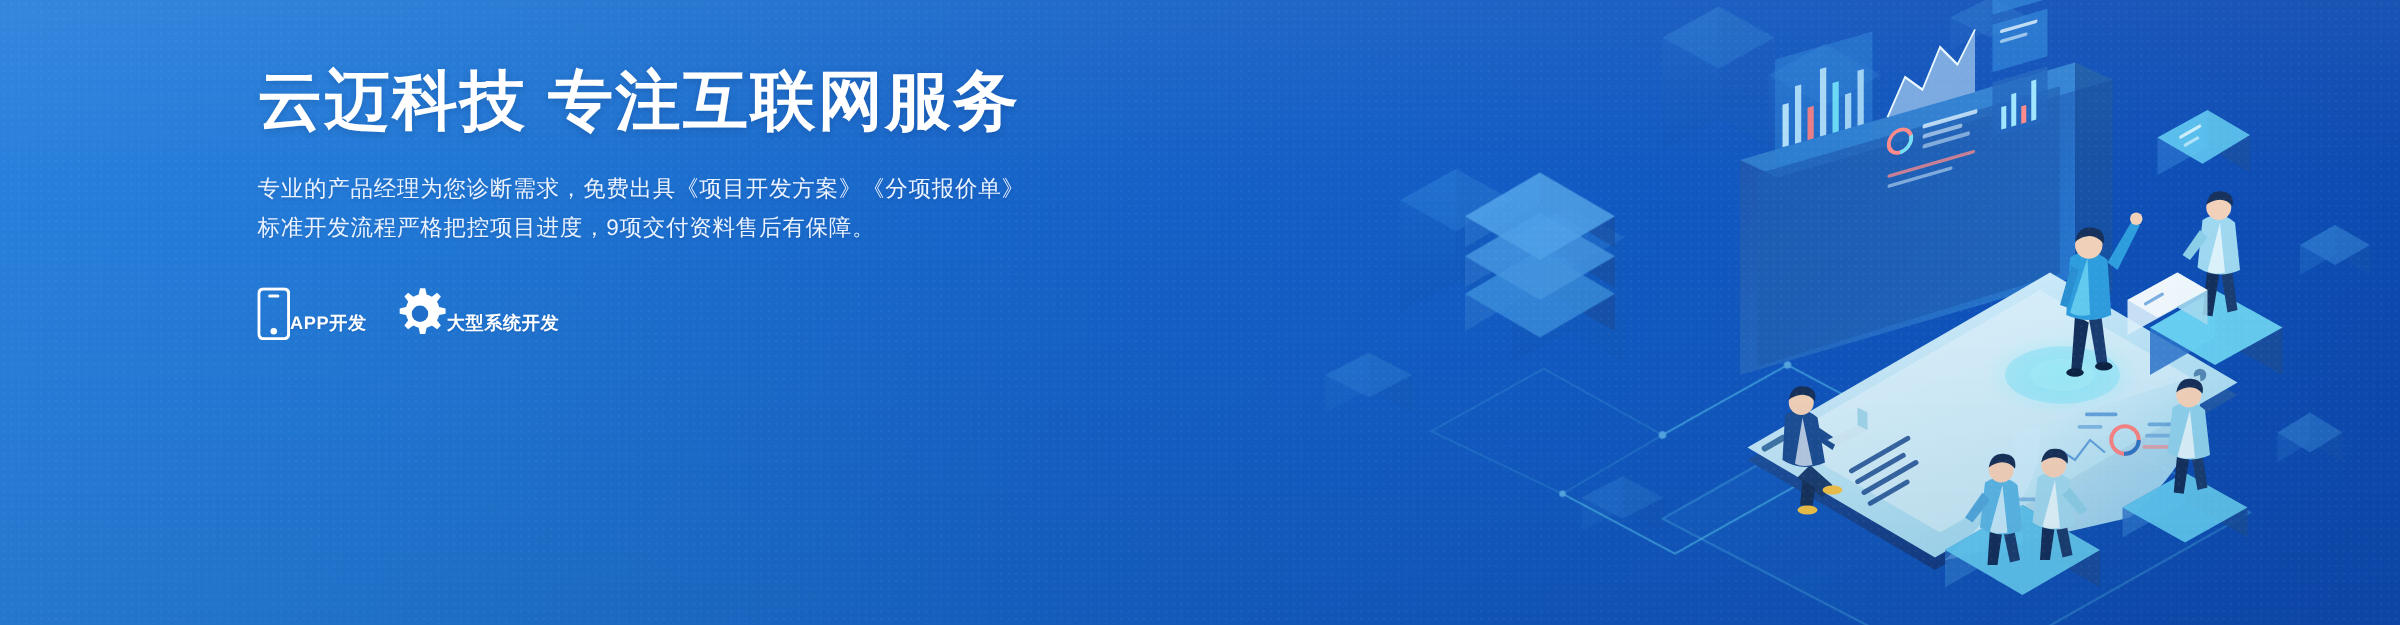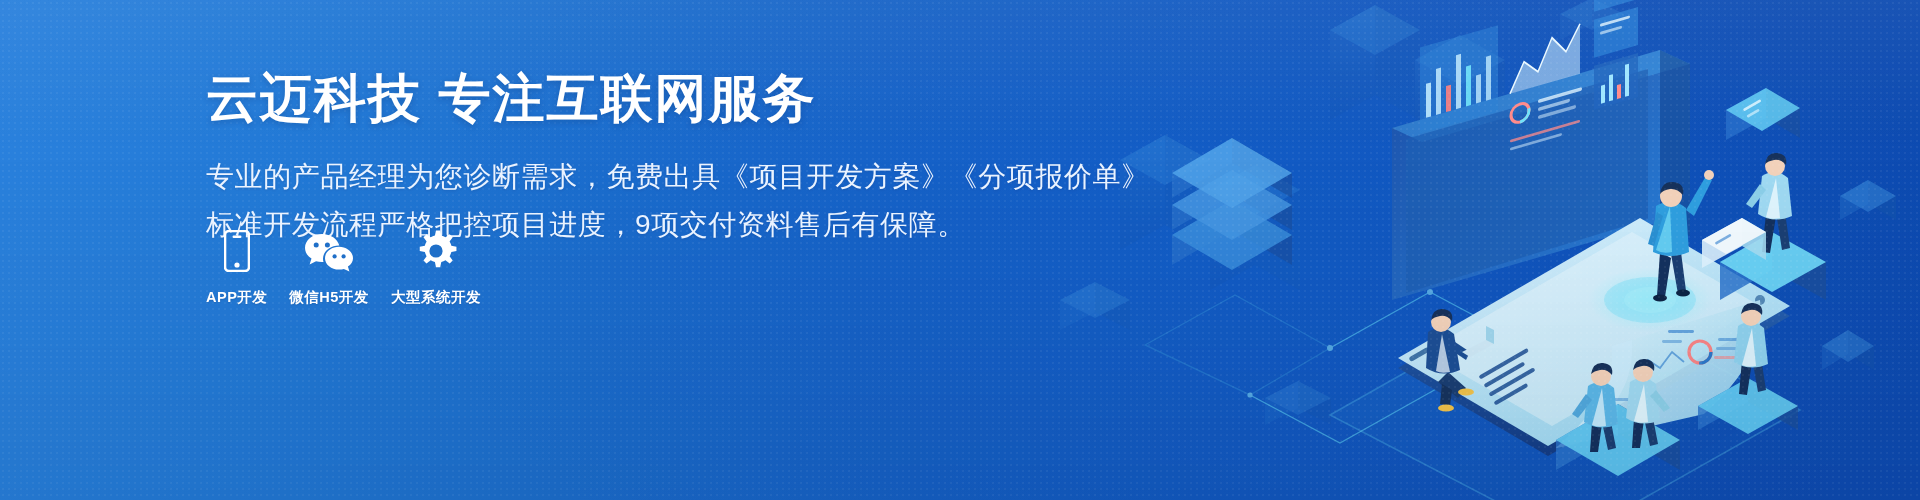--- a/index.html
+++ b/index.html
@@ -28,53 +28,53 @@
   }
   .vign {
     position:absolute; inset:0;
     background:linear-gradient(180deg, rgba(255,255,255,0.05) 0%, rgba(0,0,0,0.0) 30%, rgba(0,0,0,0.06) 100%);
     pointer-events:none;
   }
 
   
   .content {
     position:absolute;
-    left:206px; top:69px;
+    left:206px; top:52px;
     width:720px;
   }
   .headline {
     font-size:52px;
     line-height:1.12;
     font-weight:bold;
     color:#ffffff;
     letter-spacing:2px;
     text-shadow:0 2px 6px rgba(0,30,80,0.22);
     white-space:nowrap;
   }
   .sub {
     margin-top:26px;
-    font-size:28px;
+    font-size:18px;
     line-height:1.72;
     color:#eaf3ff;
     letter-spacing:0.6px;
     white-space:nowrap;
     font-weight:normal;
   }
   .sub div { text-shadow:0 1px 3px rgba(0,30,80,0.18); }
 
   
   .services {
     position:absolute;
     left:206px; top:228px;
     display:flex;
     align-items:flex-start;
   }
   .svc {
     display:flex;
-    flex-direction:column;
+    flex-direction:row;
     align-items:center;
     margin-right:22px;
   }
   .svc:last-child { margin-right:16px; }
   .svc-ico {
     height:46px;
     display:flex; align-items:center; justify-content:center;
     margin-bottom:14px;
   }
   .svc-ico svg { display:block; }
@@ -469,33 +469,20 @@
         <svg width="26" height="42" viewBox="0 0 26 42">
           <rect x="1" y="1" width="24" height="40" rx="4" fill="none" stroke="#ffffff" stroke-width="2.6"></rect>
           <rect x="8.5" y="5.5" width="9" height="2.4" rx="1.2" fill="#ffffff"></rect>
           <circle cx="13" cy="35" r="2.6" fill="#ffffff"></circle>
         </svg>
       </span>
       <span class="svc-label">APP开发</span>
     </div>
 
 
-    <div class="svc">
-      <span class="svc-ico">
-        <svg width="50" height="42" viewBox="0 0 50 42">
-          <path d="M18 4 C8.6 4 1 10.2 1 17.8 C1 22.2 3.5 26.1 7.5 28.6 L5.6 34.6 L12 31.3 C13.9 31.8 15.9 32.1 18 32.1 C18.5 32.1 19 32.1 19.5 32 C19.2 31 19 29.9 19 28.8 C19 21.4 26.2 15.5 35 15.5 C35.1 15.5 35.2 15.5 35.3 15.5 C33.6 9 26.6 4 18 4 Z" fill="#ffffff"></path>
-          <circle cx="12.2" cy="15" r="2.5" fill="#1f6fc8"></circle>
-          <circle cx="23.4" cy="15" r="2.5" fill="#1f6fc8"></circle>
-          <path d="M49 28.2 C49 21.9 42.7 16.8 35 16.8 C27.3 16.8 21 21.9 21 28.2 C21 34.5 27.3 39.6 35 39.6 C36.7 39.6 38.4 39.3 39.9 38.9 L45.4 41.6 L43.9 36.6 C47 34.5 49 31.5 49 28.2 Z" fill="#ffffff"></path>
-          <circle cx="30.6" cy="26.4" r="2.1" fill="#1f6fc8"></circle>
-          <circle cx="39.6" cy="26.4" r="2.1" fill="#1f6fc8"></circle>
-        </svg>
-      </span>
-      <span class="svc-label">微信H5开发</span>
-    </div>
 
 
     <div class="svc">
       <span class="svc-ico">
         <svg width="42" height="42" viewBox="0 0 42 42">
           <path fill="#ffffff" d="M21 0.5 l4.2 0 1.1 5.1 a15.6 15.6 0 0 1 4.2 1.75 l4.2 -3.1 3 3 -3.1 4.2 a15.6 15.6 0 0 1 1.75 4.2 l5.1 1.1 0 4.2 -5.1 1.1 a15.6 15.6 0 0 1 -1.75 4.2 l3.1 4.2 -3 3 -4.2 -3.1 a15.6 15.6 0 0 1 -4.2 1.75 l-1.1 5.1 -4.2 0 -1.1 -5.1 a15.6 15.6 0 0 1 -4.2 -1.75 l-4.2 3.1 -3 -3 3.1 -4.2 a15.6 15.6 0 0 1 -1.75 -4.2 l-5.1 -1.1 0 -4.2 5.1 -1.1 a15.6 15.6 0 0 1 1.75 -4.2 l-3.1 -4.2 3 -3 4.2 3.1 a15.6 15.6 0 0 1 4.2 -1.75 Z"></path>
           <circle cx="21" cy="21" r="6.6" fill="#1f6fc8"></circle>
         </svg>
       </span>
       <span class="svc-label">大型系统开发</span>

